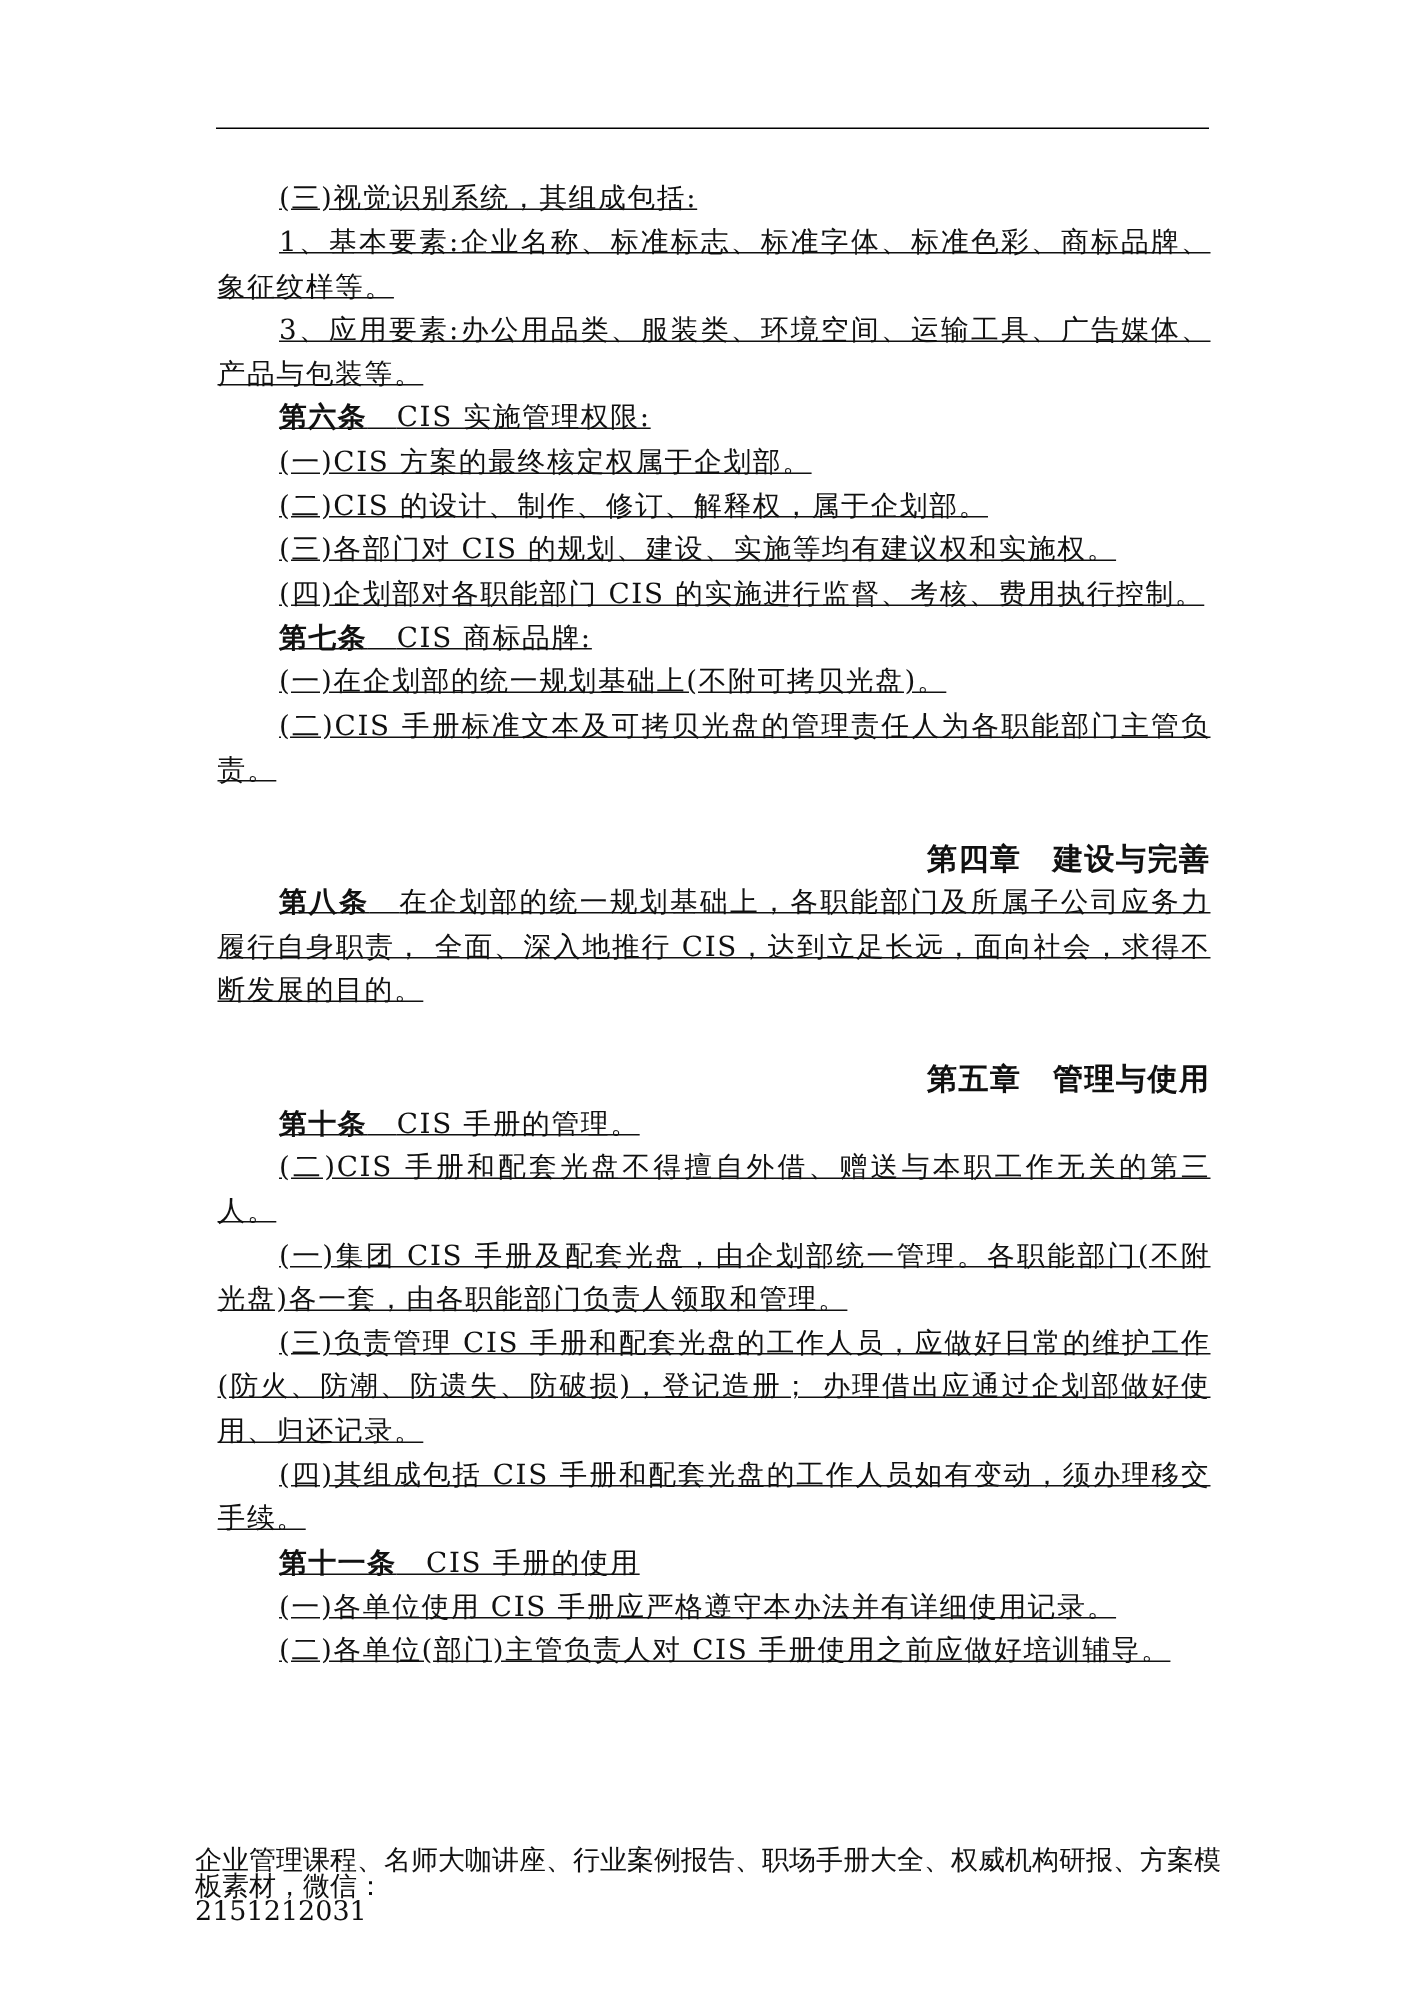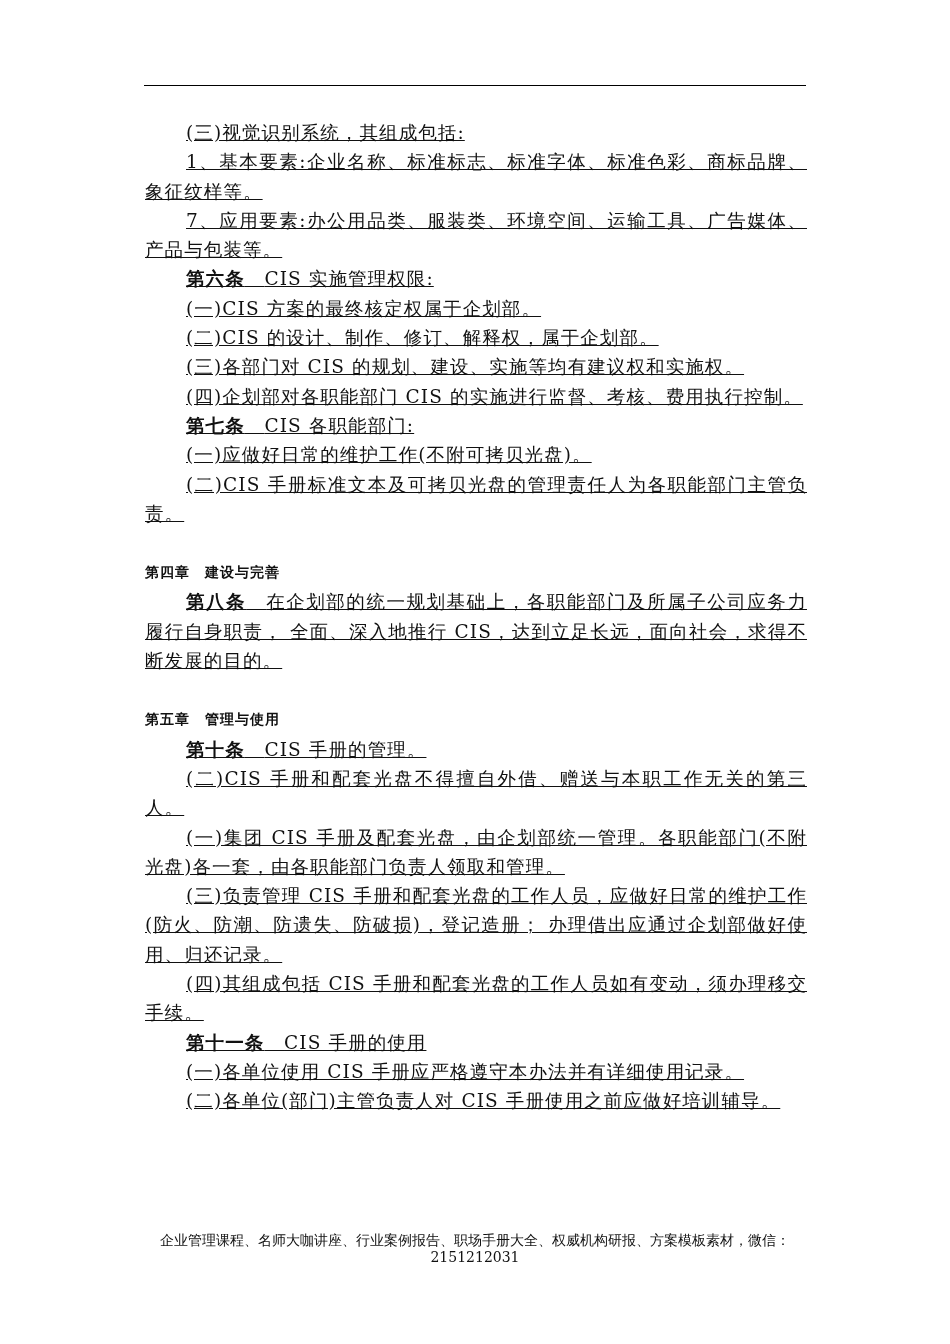--- a/index.html
+++ b/index.html
@@ -4,41 +4,41 @@
 <style>
   html, body { margin:0; padding:0; background:#ffffff; }
   body { width:950px; height:1344px; position:relative; overflow:hidden;
          font-family:"DejaVu Serif","Liberation Serif",serif; color:#111; }
   .rule { position:absolute; left:144px; top:85px; width:662px; height:0; border-top:1.5px solid #000; }
   .page { position:absolute; left:145px; top:118px; width:662px; }
   .p { font-size:18.5px; line-height:29.3px; letter-spacing:1.1px; margin:0; text-align:justify; white-space:normal; }
   .ind { text-indent:41px;text-decoration:underline; }
   .b { font-weight:bold; font-family:"DejaVu Sans","Liberation Sans",sans-serif; }
   .gap { height:30px; }
-  .chapter { font-size:14px; line-height:29.3px; text-align:left; font-weight:bold;
+  .chapter { font-size:20px; line-height:29.3px; text-align:right; font-weight:bold;
              font-family:"DejaVu Sans","Liberation Sans",sans-serif; letter-spacing:1px; margin:0; }
-  .footer { position:absolute; left:130px; top:1232px; width:690px; text-align:center;
-            font-size:14px; line-height:17px; color:#111; }
+  .footer { position:absolute; left:130px; top:1232px; width:690px; 
+            font-size:18px; line-height:17px; color:#111; }
 </style>
 </head>
 <body>
 
 <div class="rule"></div>
 
 <div class="page" id="page">
     <p class="p ind">(三)视觉识别系统，其组成包括:</p>
     <p class="p ind">1、基本要素:企业名称、标准标志、标准字体、标准色彩、商标品牌、象征纹样等。</p>
-    <p class="p ind">7、应用要素:办公用品类、服装类、环境空间、运输工具、广告媒体、产品与包装等。</p>
+    <p class="p ind">3、应用要素:办公用品类、服装类、环境空间、运输工具、广告媒体、产品与包装等。</p>
     <p class="p ind"><span class="b">第六条</span><span>　</span><span>CIS 实施管理权限:</span></p>
     <p class="p ind">(一)CIS 方案的最终核定权属于企划部。</p>
     <p class="p ind">(二)CIS 的设计、制作、修订、解释权，属于企划部。</p>
     <p class="p ind">(三)各部门对 CIS 的规划、建设、实施等均有建议权和实施权。</p>
     <p class="p ind">(四)企划部对各职能部门 CIS 的实施进行监督、考核、费用执行控制。</p>
-    <p class="p ind"><span class="b">第七条</span><span>　</span><span>CIS 各职能部门:</span></p>
-    <p class="p ind">(一)应做好日常的维护工作(不附可拷贝光盘)。</p>
+    <p class="p ind"><span class="b">第七条</span><span>　</span><span>CIS 商标品牌:</span></p>
+    <p class="p ind">(一)在企划部的统一规划基础上(不附可拷贝光盘)。</p>
     <p class="p ind">(二)CIS 手册标准文本及可拷贝光盘的管理责任人为各职能部门主管负责。</p>
     <div class="gap"></div>
     <p class="chapter">第四章　建设与完善</p>
     <p class="p ind"><span class="b">第八条</span><span>　</span><span>在企划部的统一规划基础上，各职能部门及所属子公司应务力履行自身职责， 全面、深入地推行 CIS，达到立足长远，面向社会，求得不断发展的目的。</span></p>
     <div class="gap"></div>
     <p class="chapter">第五章　管理与使用</p>
     <p class="p ind"><span class="b">第十条</span><span>　</span><span>CIS 手册的管理。</span></p>
     <p class="p ind">(二)CIS 手册和配套光盘不得擅自外借、赠送与本职工作无关的第三人。</p>
     <p class="p ind">(一)集团 CIS 手册及配套光盘，由企划部统一管理。各职能部门(不附光盘)各一套，由各职能部门负责人领取和管理。</p>
     <p class="p ind">(三)负责管理 CIS 手册和配套光盘的工作人员，应做好日常的维护工作(防火、防潮、防遗失、防破损)，登记造册； 办理借出应通过企划部做好使用、归还记录。</p>

